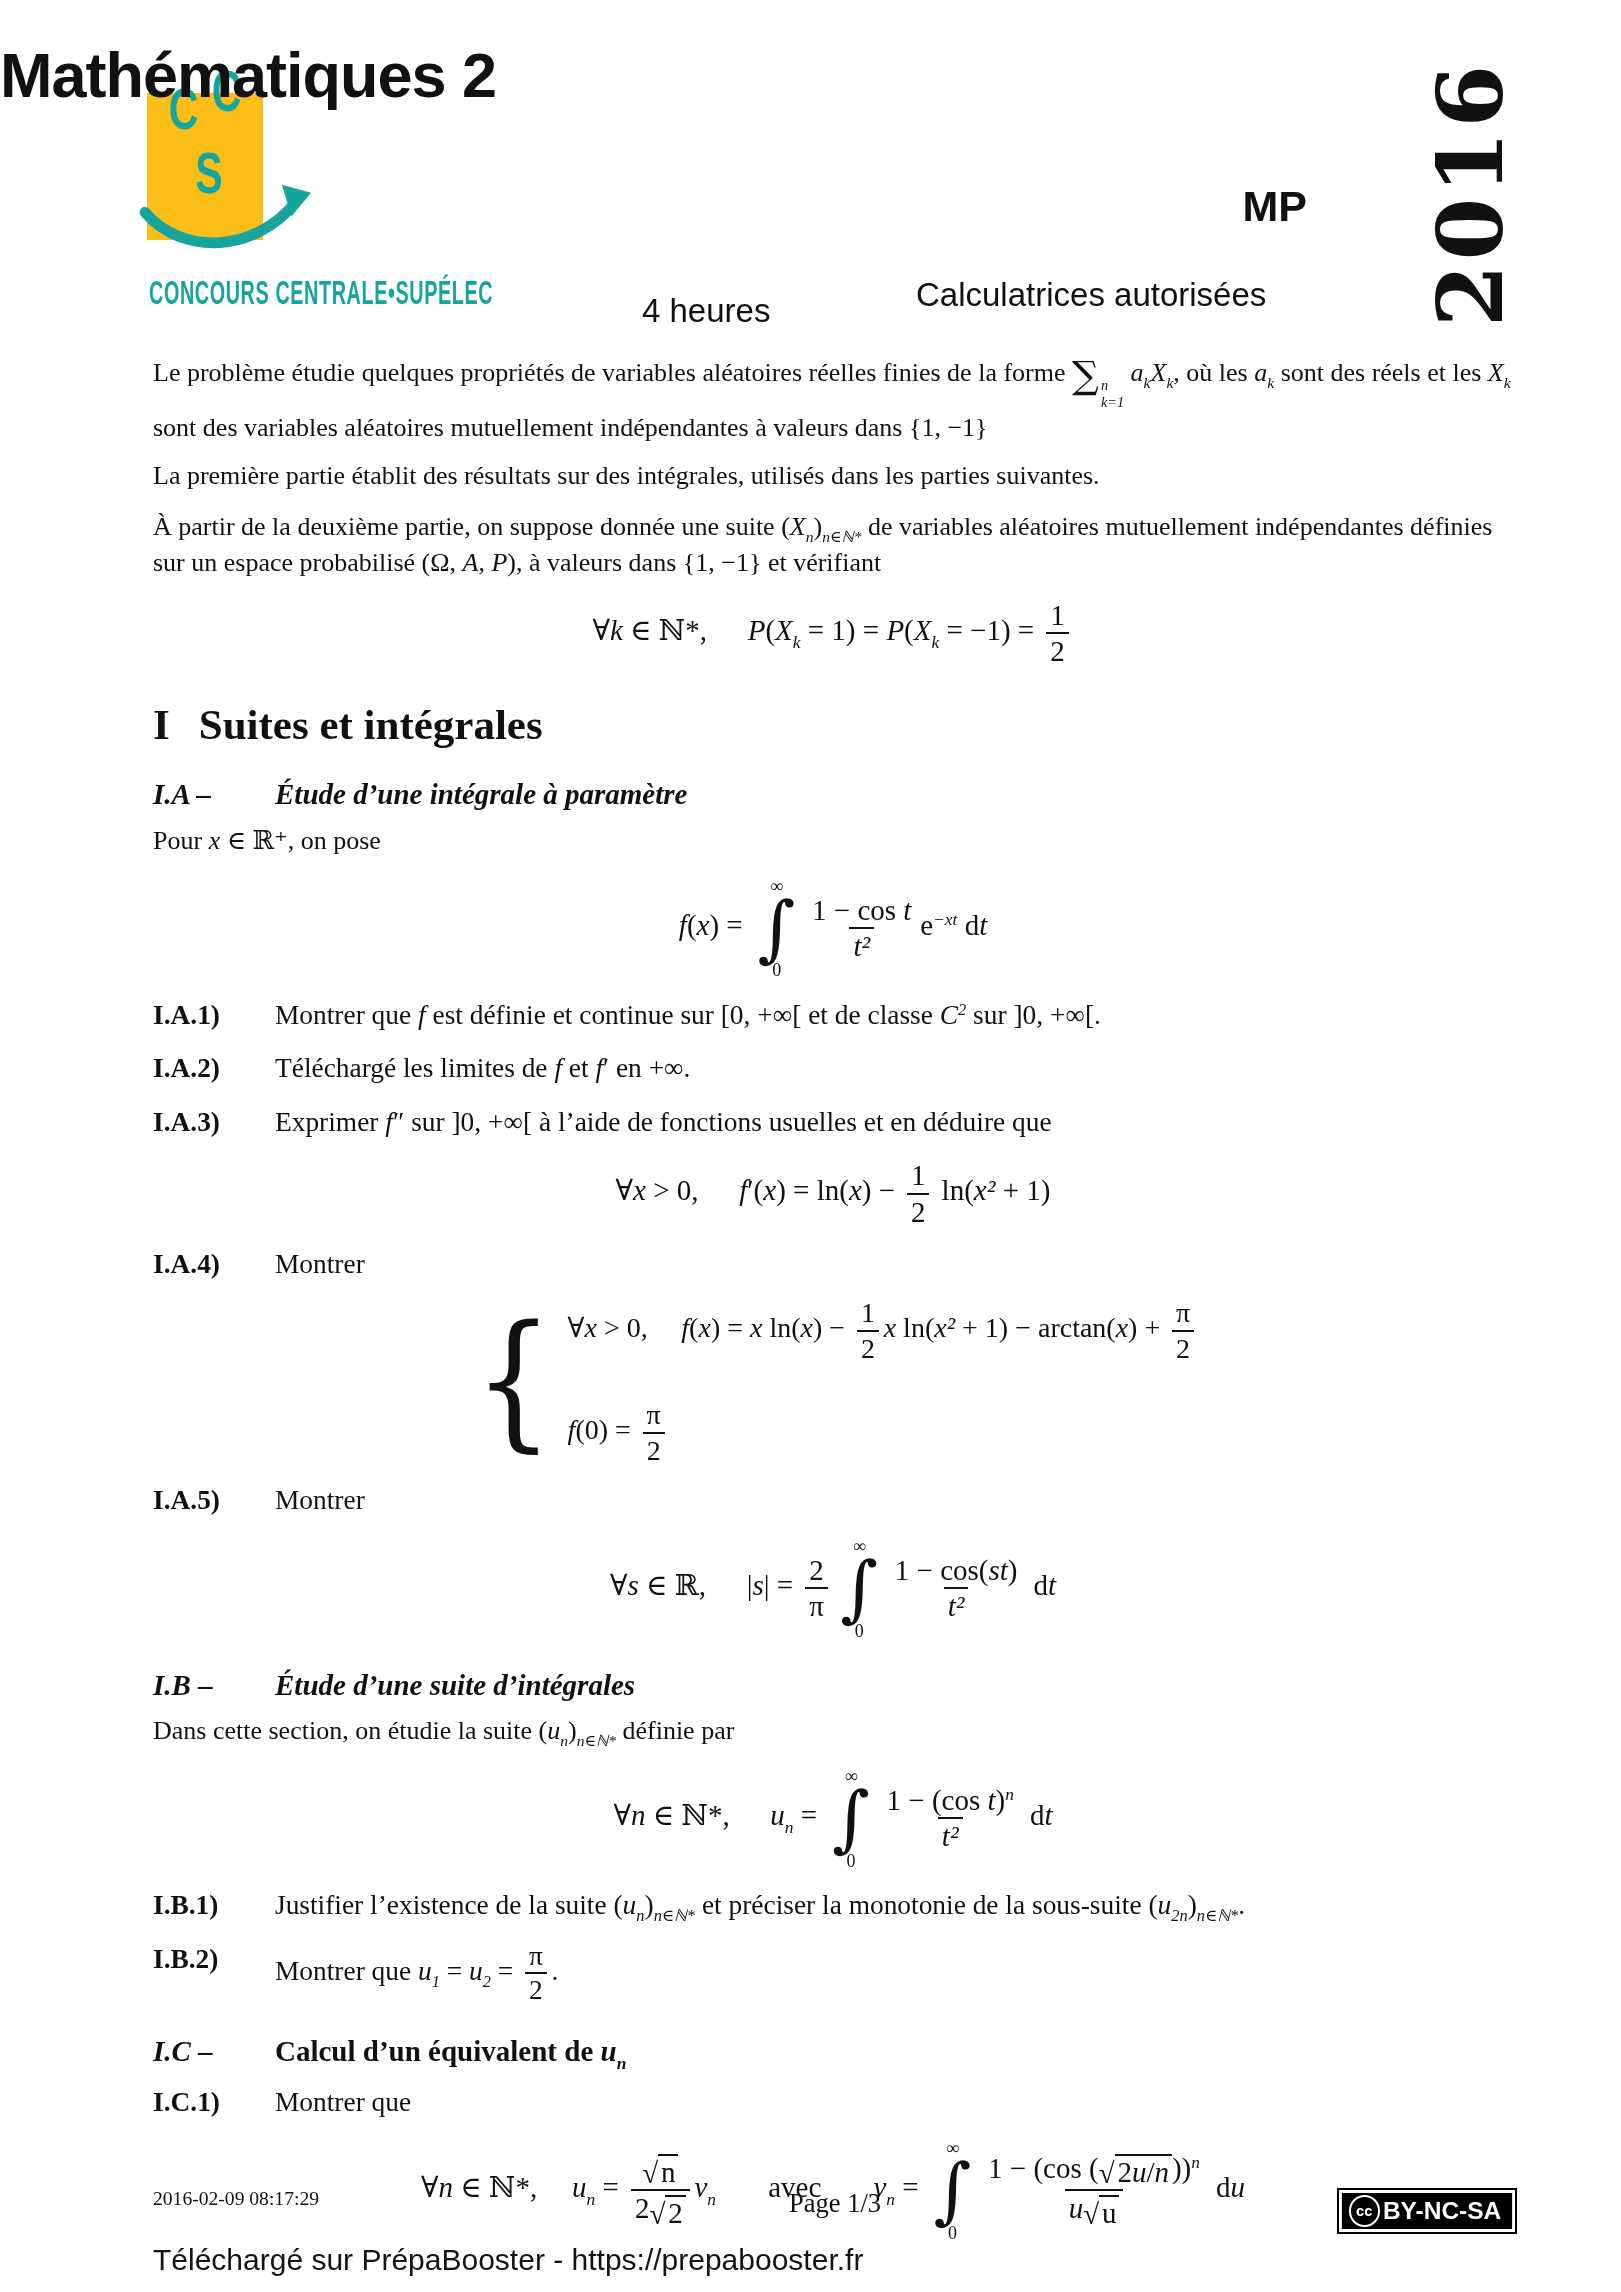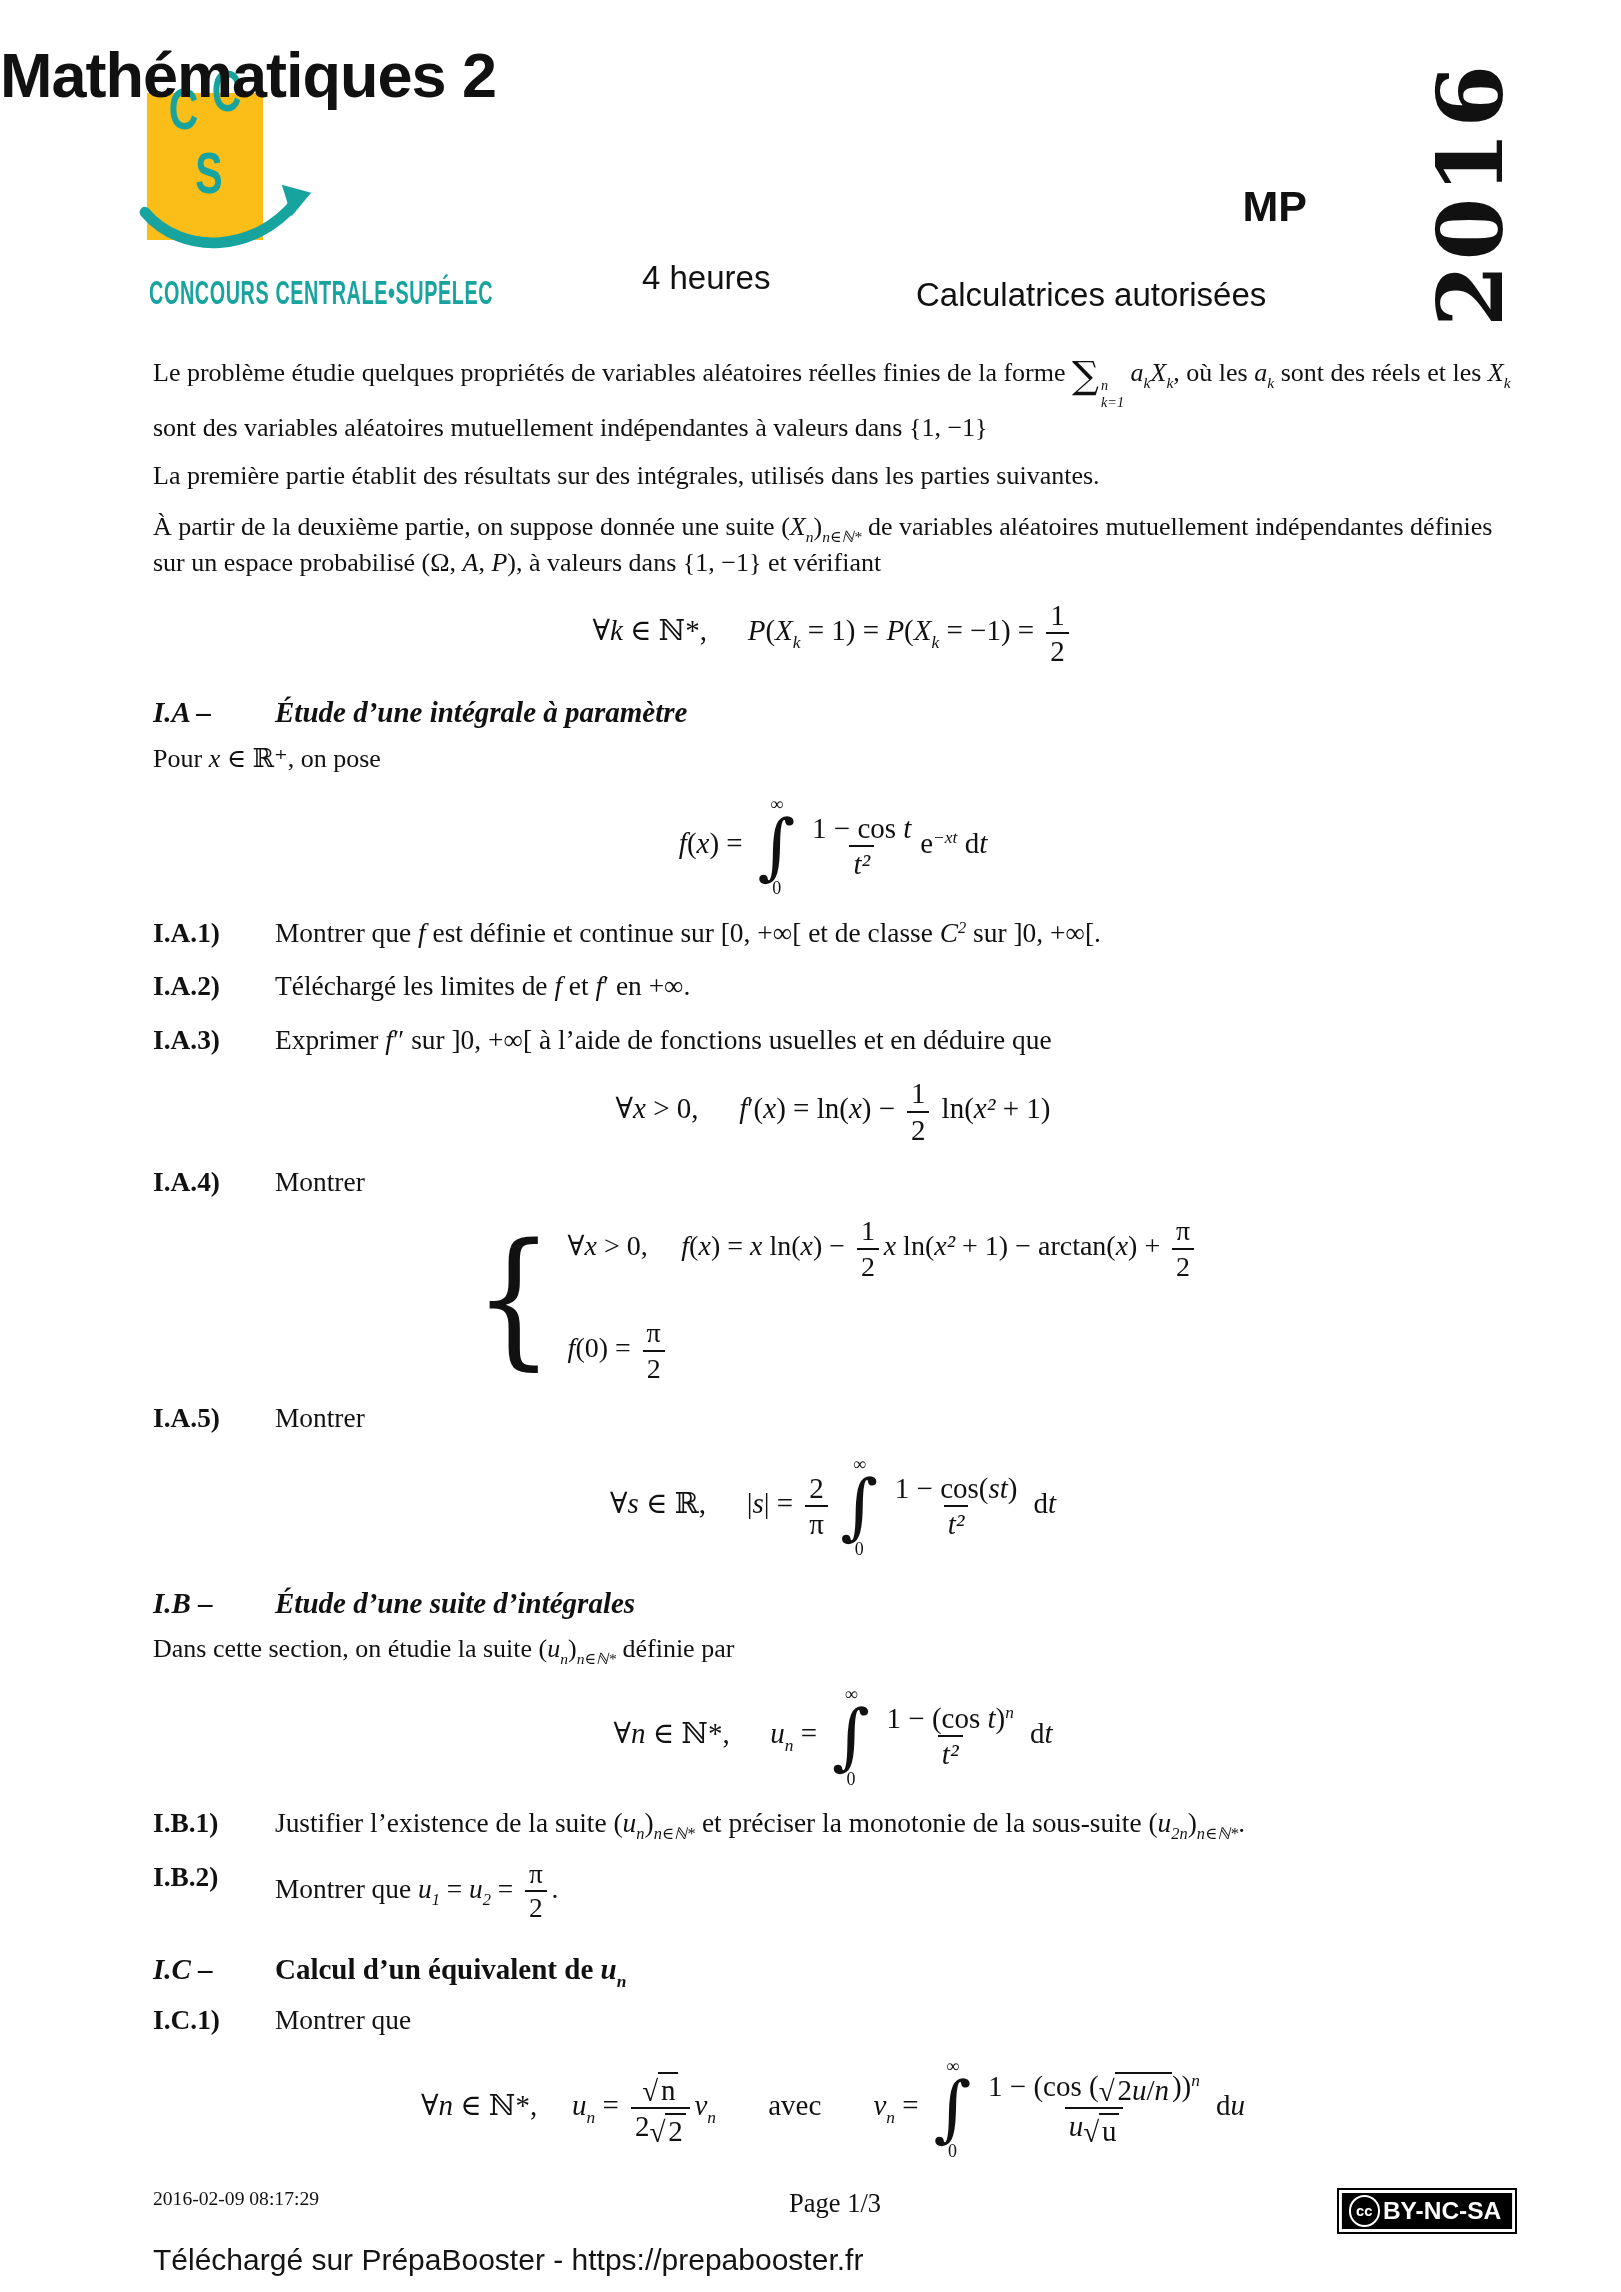--- a/index.html
+++ b/index.html
@@ -17,21 +17,21 @@
   .logo-square{position:absolute;left:0;top:39px;width:116px;height:147px;background:var(--yellow,#fbbd17);}
   .logo-letter{position:absolute;font-family:"Liberation Sans","DejaVu Sans",sans-serif;font-weight:700;
                color:var(--teal,#17a49f);transform:scaleX(.72);transform-origin:center;}
   .l1{left:15.7px;top:21.6px;font-size:57px;}
   .l2{left:59px;top:3.9px;font-size:57px;}
   .l3{left:43px;top:86px;font-size:57px;}
   .logo-arrow{position:absolute;left:-7.8px;top:125px;}
   .org{position:absolute;left:149px;top:274px;color:var(--teal,#17a49f);
        font-family:"Liberation Sans","DejaVu Sans",sans-serif;font-weight:700;font-size:33px;
        transform:scaleX(.6);transform-origin:left center;letter-spacing:1px;white-space:nowrap;}
-  .duration{position:absolute;left:642px;top:259px;font-family:"Liberation Sans",sans-serif;font-size:33px;}
+  .duration{position:absolute;left:642px;top:292px;font-family:"Liberation Sans",sans-serif;font-size:33px;}
   .calc{position:absolute;left:916px;top:276px;font-family:"Liberation Sans",sans-serif;font-size:33px;}
   
   main{padding:0 108px 0 153px;}
   .body{margin:11.8px 0 0;font-size:26px;line-height:1.38;}
   .rm{font-style:normal;white-space:pre-wrap;}
   .it{font-style:italic;white-space:pre-wrap;font-family:"Liberation Serif","DejaVu Serif","DejaVu Sans",serif;}
   sub,sup{font-size:.6em;font-style:italic;line-height:0;white-space:pre;}
   sub{vertical-align:-.45em;}
   sup{vertical-align:.55em;}
   .eq{margin:17.6px 0;text-align:center;font-size:29px;line-height:1.2;}
@@ -103,20 +103,23 @@
           <span class="sst">n</span>
           <span class="ssb">k=1</span>
         </span><span class="rm"> </span><span class="it">a</span><sub>k</sub><span class="it">X</span><sub>k</sub><span class="rm">, où les </span><span class="it">a</span><sub>k</sub><span class="rm"> sont des réels et les </span><span class="it">X</span><sub>k</sub><span class="rm"> sont des variables aléatoires mutuellement indépendantes à valeurs dans {1, −1}</span></p>
     <p class="body"><span class="rm">La première partie établit des résultats sur des intégrales, utilisés dans les parties suivantes.</span></p>
     <p class="body" style="margin-top:15.7px"><span class="rm">À partir de la deuxième partie, on suppose donnée une suite (</span><span class="it">X</span><sub>n</sub><span class="rm">)</span><sub>n∈ℕ*</sub><span class="rm"> de variables aléatoires mutuellement indépendantes définies sur un espace probabilisé (Ω, </span><span class="it">A</span><span class="rm">, </span><span class="it">P</span><span class="rm">), à valeurs dans {1, −1} et vérifiant</span></p>
     <div class="eq"><span class="rm">∀</span><span class="it">k</span><span class="rm"> ∈ ℕ*,</span><span class="gap" style="width: 1.4em;">&nbsp;</span><span class="it">P</span><span class="rm">(</span><span class="it">X</span><sub>k</sub><span class="rm"> = 1) = </span><span class="it">P</span><span class="rm">(</span><span class="it">X</span><sub>k</sub><span class="rm"> = −1) = </span><span class="frac">
           <span class="num"><span class="rm">1</span></span>
           <span class="den"><span class="rm">2</span></span>
         </span></div>
 
+    <h2 class="sech">
+      <span class="secnum">I</span><span>Suites et intégrales</span>
+    </h2>
 
     <h3 class="subh">
       <span class="sublabel">I.A –</span>
       <span>Étude d’une intégrale à paramètre</span>
     </h3>
     <p class="body"><span class="rm">Pour </span><span class="it">x</span><span class="rm"> ∈ ℝ⁺, on pose</span></p>
     <div class="eq"><span class="it">f</span><span class="rm">(</span><span class="it">x</span><span class="rm">) = </span><span class="intg">
           <span class="ilim">∞</span>
           <span class="isign">∫</span>
           <span class="ilim">0</span>

